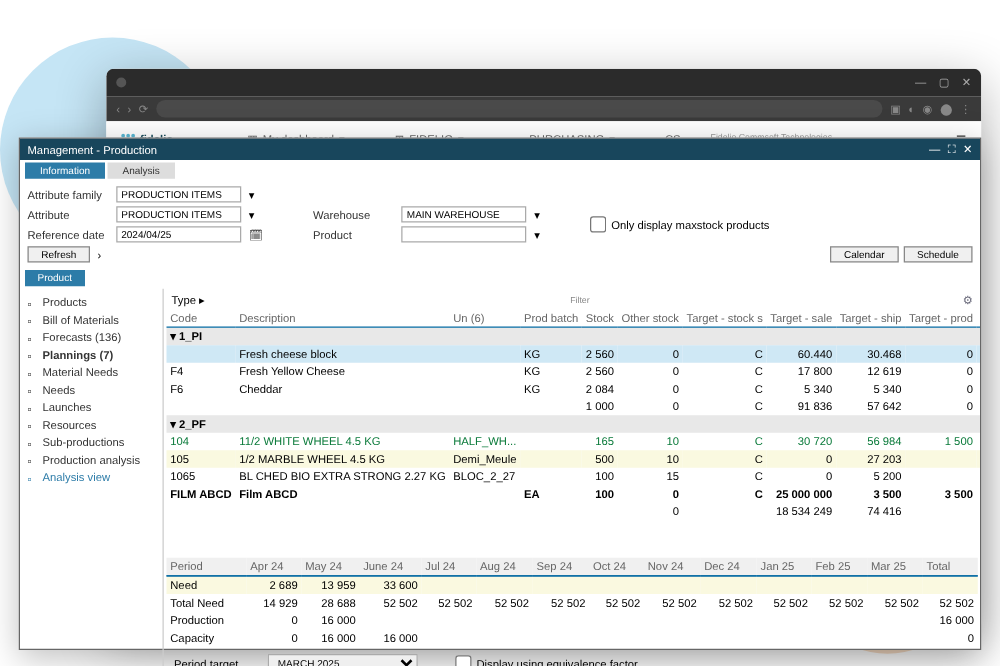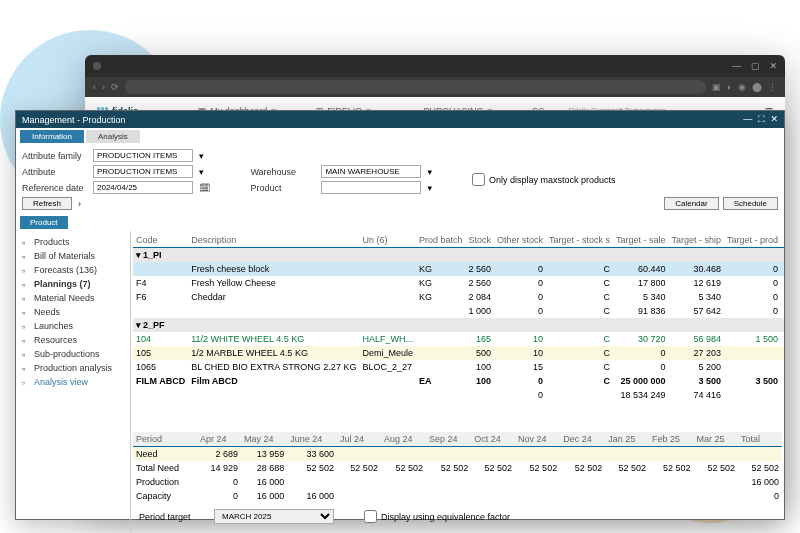--- a/index.html
+++ b/index.html
@@ -230,20 +230,25 @@
         <div class="side-item">
           <span class="side-ic">▫</span>
           <span>Production analysis</span>
         </div>
         <div class="side-item link">
           <span class="side-ic">▫</span>
           <span>Analysis view</span>
         </div>
       </div>
     <div class="content">
+      <div class="type-hdr">
+          <span>Type ▸</span>
+          <span class="filt">Filter</span>
+          <span class="gear">⚙</span>
+        </div>
       <table>
         <thead>
             <tr id="grid-head">
               <th>Code</th>
               <th>Description</th>
               <th>Un (6)</th>
               <th>Prod batch</th>
               <th>Stock</th>
               <th>Other stock</th>
               <th>Target - stock s</th>

